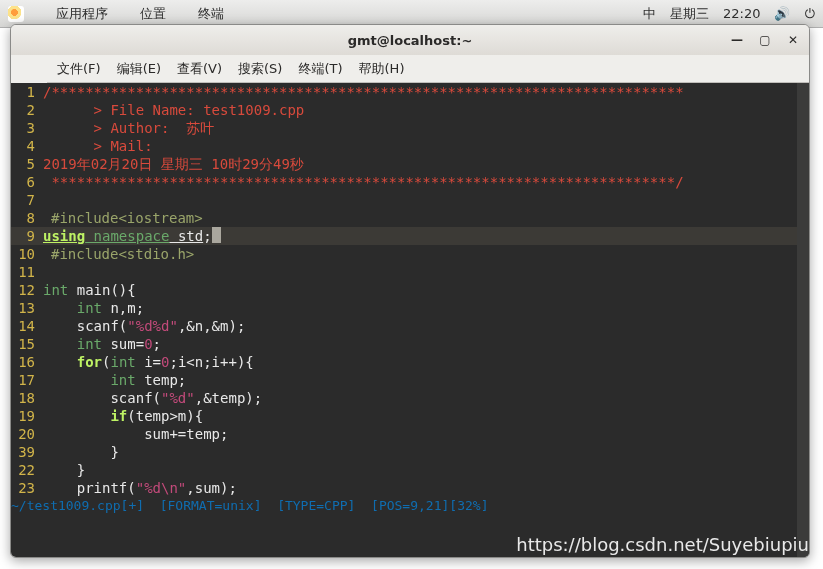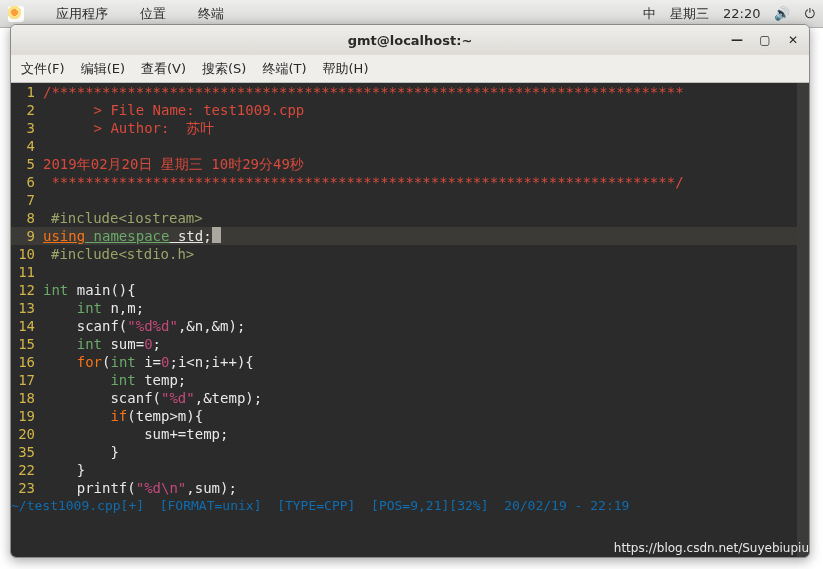--- a/index.html
+++ b/index.html
@@ -8,41 +8,41 @@
 .top-panel { height:28px; background:linear-gradient(#ededec,#d6d6d4); display:flex; align-items:center; padding:0 8px; color:#2e2e2e; border-bottom:1px solid #b0b0b0; }
 .top-panel .tp-left { display:flex; gap:32px; align-items:center; }
 .top-panel .tp-right { display:flex; gap:14px; align-items:center; margin-left:auto; }
 .top-panel .app-icon { width:16px; height:16px; background:radial-gradient(circle at 40% 40%, #ff9d3c 25%, #fce28a 26% 50%, #fff 51%); border-radius:3px; }
 
 .window { position:absolute; left:10px; top:24px; width:800px; height:534px; border:1px solid #8a8a88; background:#efeeeb; box-shadow:0 3px 12px rgba(0,0,0,.35); border-radius:6px; display:flex; flex-direction:column; overflow:hidden; }
 .titlebar { height:30px; background:linear-gradient(#efeeeb,#dedbd6); display:flex; align-items:center; justify-content:center; font-weight:bold; color:#2b2a29; position:relative; }
 .win-ctrls { position:absolute; right:6px; display:flex; gap:8px; }
 .win-ctrls span { width:20px; height:20px; display:flex; align-items:center; justify-content:center; font-size:12px; cursor:pointer; }
 
-.menubar { height:28px; background:#efeeeb; display:flex; align-items:center; gap:16px; padding:0 10px; border-bottom:1px solid #c0beba; color:#2b2a29; }
+.menubar { height:28px; background:#efeeeb; display:flex; align-items:center; gap:16px; padding:0 10px; border-bottom:1px solid #c0beba; color:#2b2a29;margin-left:36px; }
 .menubar span { cursor:pointer; }
 
 .editor { flex:1; background:#2b2b2b; font-family:"DejaVu Sans Mono",monospace; font-size:14px; line-height:18px; color:#e8e8e8; position:relative; overflow:hidden; }
 .code-row { display:flex; white-space:pre; }
 .code-row.hl { background:#3c3a36; }
 .gutter { width:32px; text-align:right; padding-right:8px; color:#d2b54a; }
 .c-comment { color:#d84a3c; }
 .c-prep { color:#9aa56a;margin-left:8px; }
-.c-kw { color:#f97316; font-weight:normal; }
+.c-kw { color:#bef264; font-weight:bold; }
 .c-num { color:#c24a7a; }
 .c-str { color:#c24a7a; }
 .c-type { color:#6aa96a; }
 .c-uline { text-decoration:underline; }
 .cursor-bar { display:inline-block; width:9px; height:16px; background:#aaa79e; vertical-align:middle; }
 
 .statusbar { height:18px; background:#2b2b2b; color:#0f6db0; font-family:"DejaVu Sans Mono",monospace; font-size:13px; display:flex; align-items:center; white-space:pre; }
 .statusbar .fn { color:#0f6db0; }
 .modeline { height:20px; background:#2b2b2b; color:#62b8d0; font-family:"DejaVu Sans Mono",monospace; font-size:14px; padding-left:4px; display:flex; align-items:center; }
 
-.watermark { position:absolute; right:14px; bottom:14px; color:#e8e8e8; font-size:12px; font-family:"DejaVu Sans",sans-serif; }
+.watermark { position:absolute; right:14px; bottom:14px; color:#e8e8e8; font-size:18px; font-family:"DejaVu Sans",sans-serif; }
 
 .scroll-hint { position:absolute; right:0; top:0; width:12px; height:100%; background:#3b3b3a; }
 </style>
 </head>
 <body>
 
 <div class="top-panel">
   <div class="tp-left">
     <div class="app-icon"></div>
     <span>应用程序</span>
@@ -77,38 +77,38 @@
     <span>终端(T)</span>
     <span>帮助(H)</span>
   </div>
 
   <div class="editor">
     <div class="scroll-hint"></div>
 
     <div class="code-row"><span class="gutter">1</span><span class="c-comment">/***************************************************************************</span></div>
     <div class="code-row"><span class="gutter">2</span><span class="c-comment">      &gt; File Name: </span><span class="c-comment">test1009.cpp</span></div>
     <div class="code-row"><span class="gutter">3</span><span class="c-comment">      &gt; Author:  </span><span class="c-comment">苏叶</span></div>
-    <div class="code-row"><span class="gutter">4</span></div>
+    <div class="code-row"><span class="gutter">4</span><span class="c-comment">      &gt; Mail:</span></div>
     <div class="code-row"><span class="gutter">5</span><span class="c-comment">2019年02月20日 星期三 10时29分49秒</span></div>
     <div class="code-row"><span class="gutter">6</span><span class="c-comment"> **************************************************************************/</span></div>
     <div class="code-row"><span class="gutter">7</span><span></span></div>
     <div class="code-row"><span class="gutter">8</span><span class="c-prep">#include&lt;iostream&gt;</span></div>
     <div class="code-row hl"><span class="gutter">9</span><span class="c-kw c-uline">using</span><span class="c-type c-uline"> namespace</span><span class="c-uline"> std</span><span>;</span><span class="cursor-bar"></span></div>
     <div class="code-row"><span class="gutter">10</span><span class="c-prep">#include&lt;stdio.h&gt;</span></div>
     <div class="code-row"><span class="gutter">11</span><span></span></div>
     <div class="code-row"><span class="gutter">12</span><span class="c-type">int </span><span>main(){</span></div>
     <div class="code-row"><span class="gutter">13</span><span>    </span><span class="c-type">int </span><span>n,m;</span></div>
     <div class="code-row"><span class="gutter">14</span><span>    scanf(</span><span class="c-str">"%d%d"</span><span>,&amp;n,&amp;m);</span></div>
     <div class="code-row"><span class="gutter">15</span><span>    </span><span class="c-type">int </span><span>sum=</span><span class="c-num">0</span><span>;</span></div>
     <div class="code-row"><span class="gutter">16</span><span>    </span><span class="c-kw">for</span><span>(</span><span class="c-type">int </span><span>i=</span><span class="c-num">0</span><span>;i&lt;n;i++){</span></div>
     <div class="code-row"><span class="gutter">17</span><span>        </span><span class="c-type">int </span><span>temp;</span></div>
     <div class="code-row"><span class="gutter">18</span><span>        scanf(</span><span class="c-str">"%d"</span><span>,&amp;temp);</span></div>
     <div class="code-row"><span class="gutter">19</span><span>        </span><span class="c-kw">if</span><span>(temp&gt;m){</span></div>
     <div class="code-row"><span class="gutter">20</span><span>            sum+=temp;</span></div>
-    <div class="code-row"><span class="gutter">35</span><span>        }</span></div>
+    <div class="code-row"><span class="gutter">39</span><span>        }</span></div>
     <div class="code-row"><span class="gutter">22</span><span>    }</span></div>
     <div class="code-row"><span class="gutter">23</span><span>    printf(</span><span class="c-str">"%d\n"</span><span>,sum);</span></div>
 
-    <div class="statusbar"><span class="fn">~/test1009.cpp</span><span>[+]</span><span>  </span><span>[FORMAT=unix]</span><span>  </span><span>[TYPE=CPP]</span><span>  </span><span>[POS=9,21]</span><span>[32%]</span><span>  </span><span>20/02/19 - 22:19</span></div>
+    <div class="statusbar"><span class="fn">~/test1009.cpp</span><span>[+]</span><span>  </span><span>[FORMAT=unix]</span><span>  </span><span>[TYPE=CPP]</span><span>  </span><span>[POS=9,21]</span><span>[32%]</span><span>  </span></div>
   </div>
 </div>
 
 <div class="watermark">https://blog.csdn.net/Suyebiupiu</div>
 
 </body></html>

